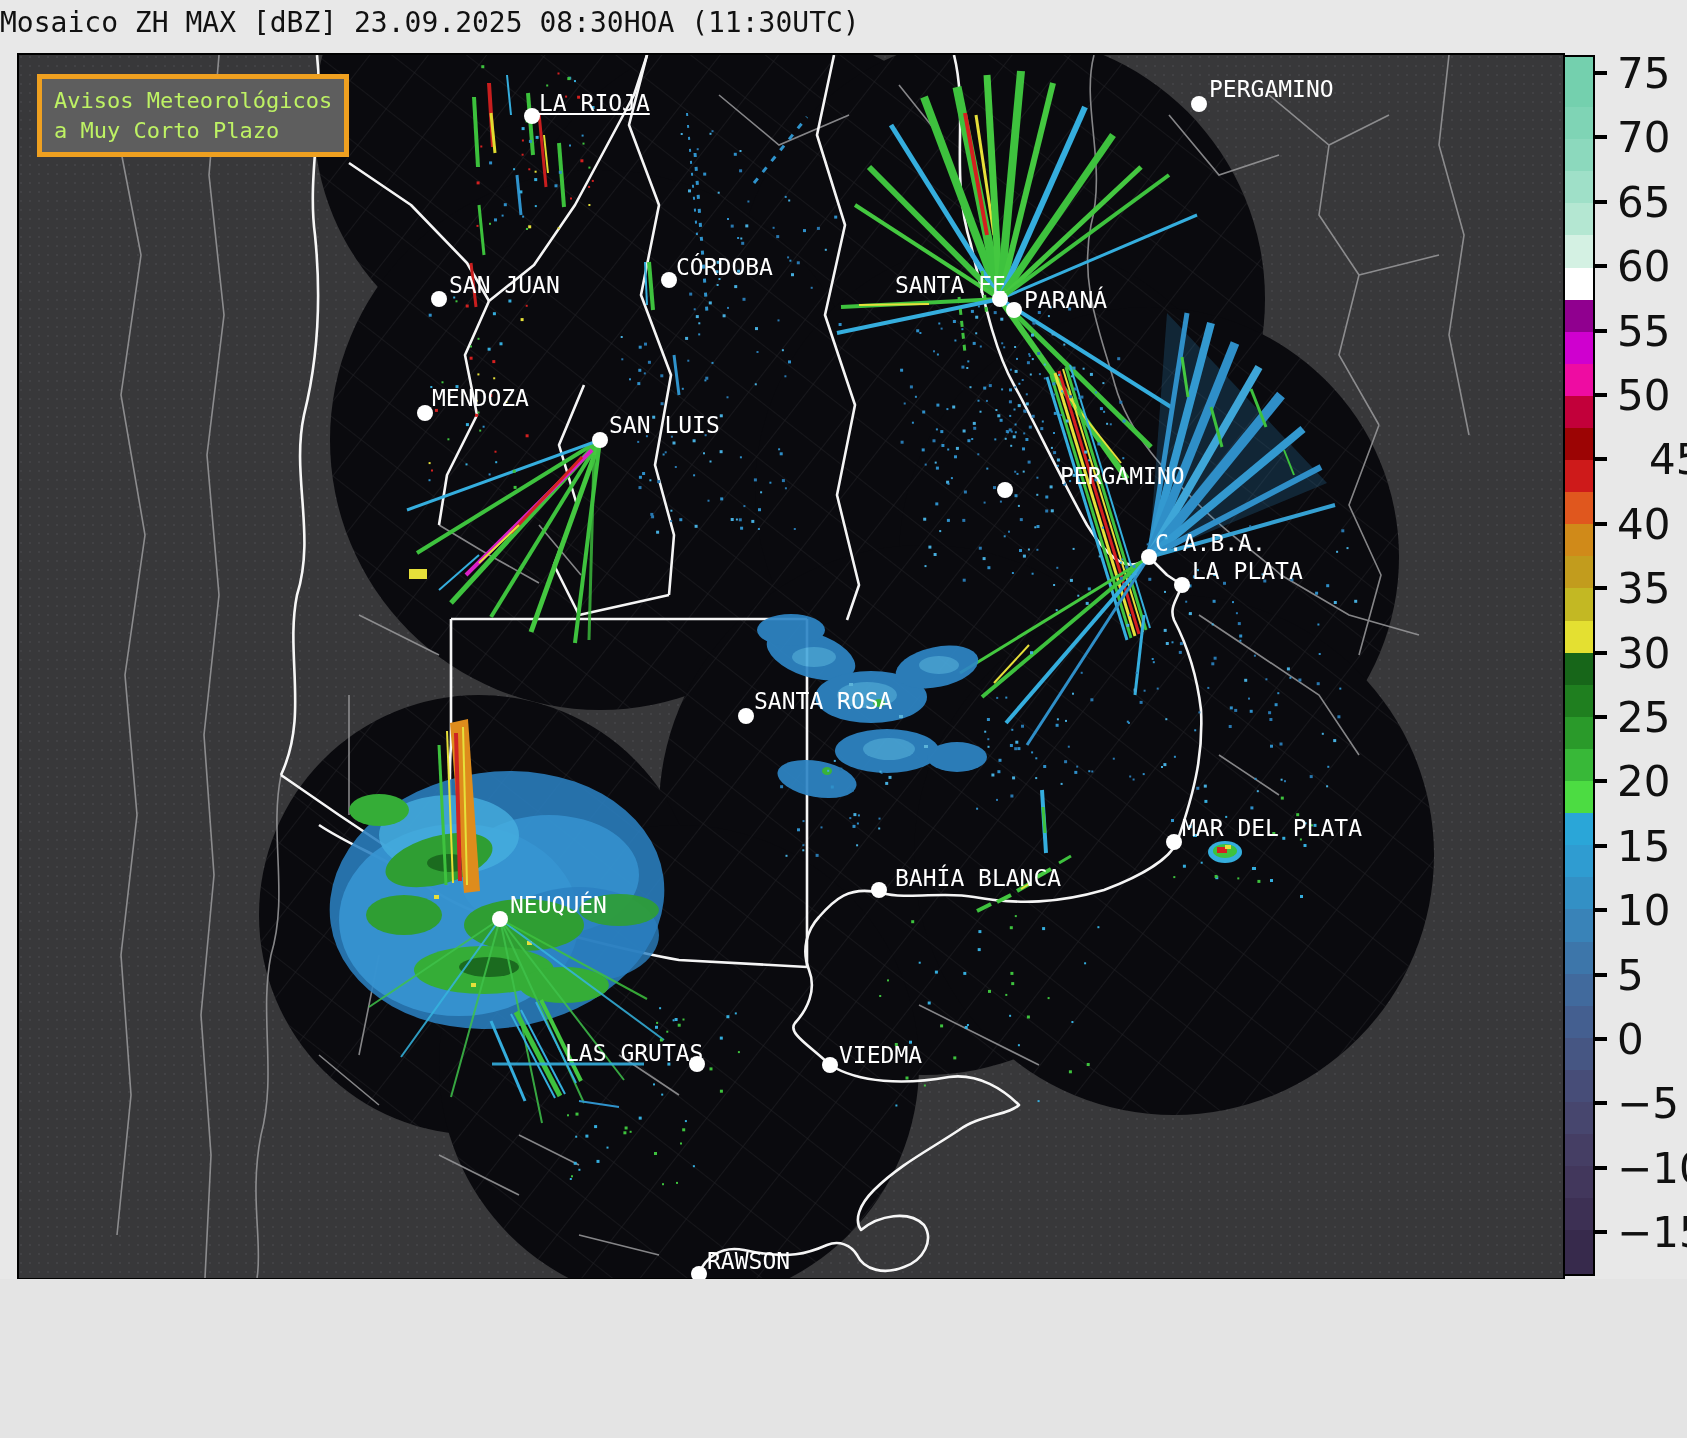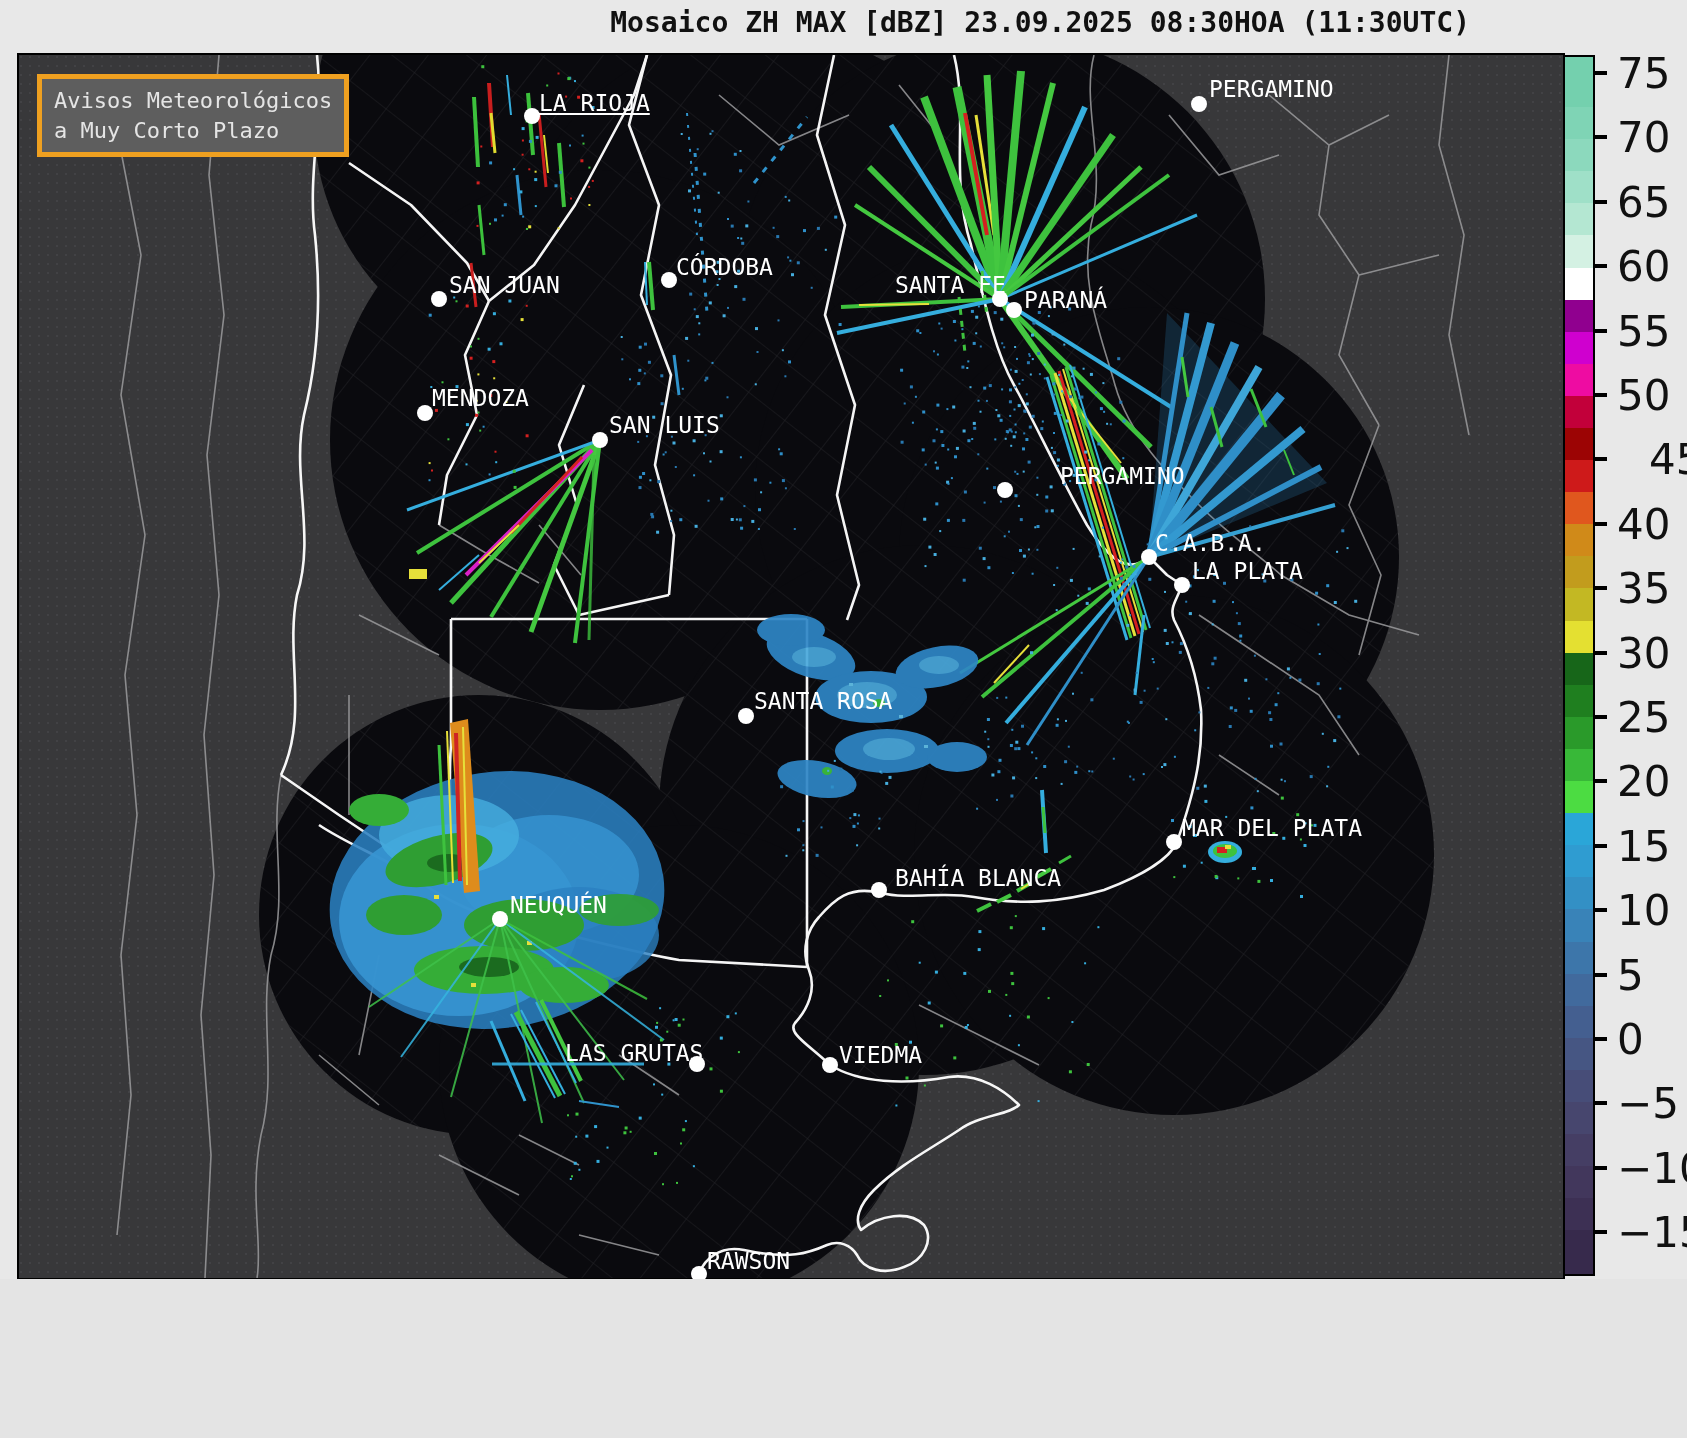--- a/index.html
+++ b/index.html
@@ -1,28 +1,28 @@
 <!DOCTYPE html>
 <html><head>
 <meta charset="utf-8">
 <style>
   html,body{margin:0;padding:0;background:#e8e8e8;}
   #page{position:relative;width:1687px;height:1438px;background:#e8e8e8;overflow:hidden;
         font-family:"DejaVu Sans Mono",monospace;}
-  #title{position:absolute;left:0;top:6px;width:1470px;text-align:right;
-         font-size:28px;color:#111;letter-spacing:0px;font-weight:bold;}
+  #title{position:absolute;left:0;top:6px;width:1470px;text-align:left;
+         font-size:28px;color:#111;letter-spacing:0px;}
   
   #map{position:absolute;left:17px;top:53px;width:1544px;height:1223px;
        border:2px solid #000;box-sizing:content-box;background:#38383a;}
   #map svg{position:absolute;left:0;top:0;}
   #cities{position:absolute;left:0;top:0;width:100%;height:100%;}
   .cdot{position:absolute;width:16px;height:16px;border-radius:50%;background:#fff;}
   .clabel{position:absolute;color:#fff;font-size:23px;line-height:1;white-space:pre;}
   #badge{position:absolute;left:18px;top:19px;border:5px solid #efa020;background:#5e5e5e;
-         color:#e5e5e5;font-size:22px;line-height:1.35;padding:7px 12px;white-space:pre;}
+         color:#bef264;font-size:22px;line-height:1.35;padding:7px 12px;white-space:pre;}
   
   #colorbar{position:absolute;left:1563px;top:55px;width:32px;height:1221px;}
   #cbar-body{position:absolute;left:0;top:0;width:100%;height:100%;border:2px solid #000;box-sizing:border-box;}
   #cbar-ticks{position:absolute;left:32px;top:0;width:120px;height:100%;}
   .tickmark{position:absolute;left:0;width:12px;height:4px;background:#000;}
   .ticklabel{position:absolute;left:22px;transform:translateY(-50%);
              font-family:"DejaVu Sans",sans-serif;font-size:42px;color:#111;}
   
   #footer{position:absolute;left:0;top:1279px;width:1687px;height:159px;background:#e4e4e4;}
 </style>

